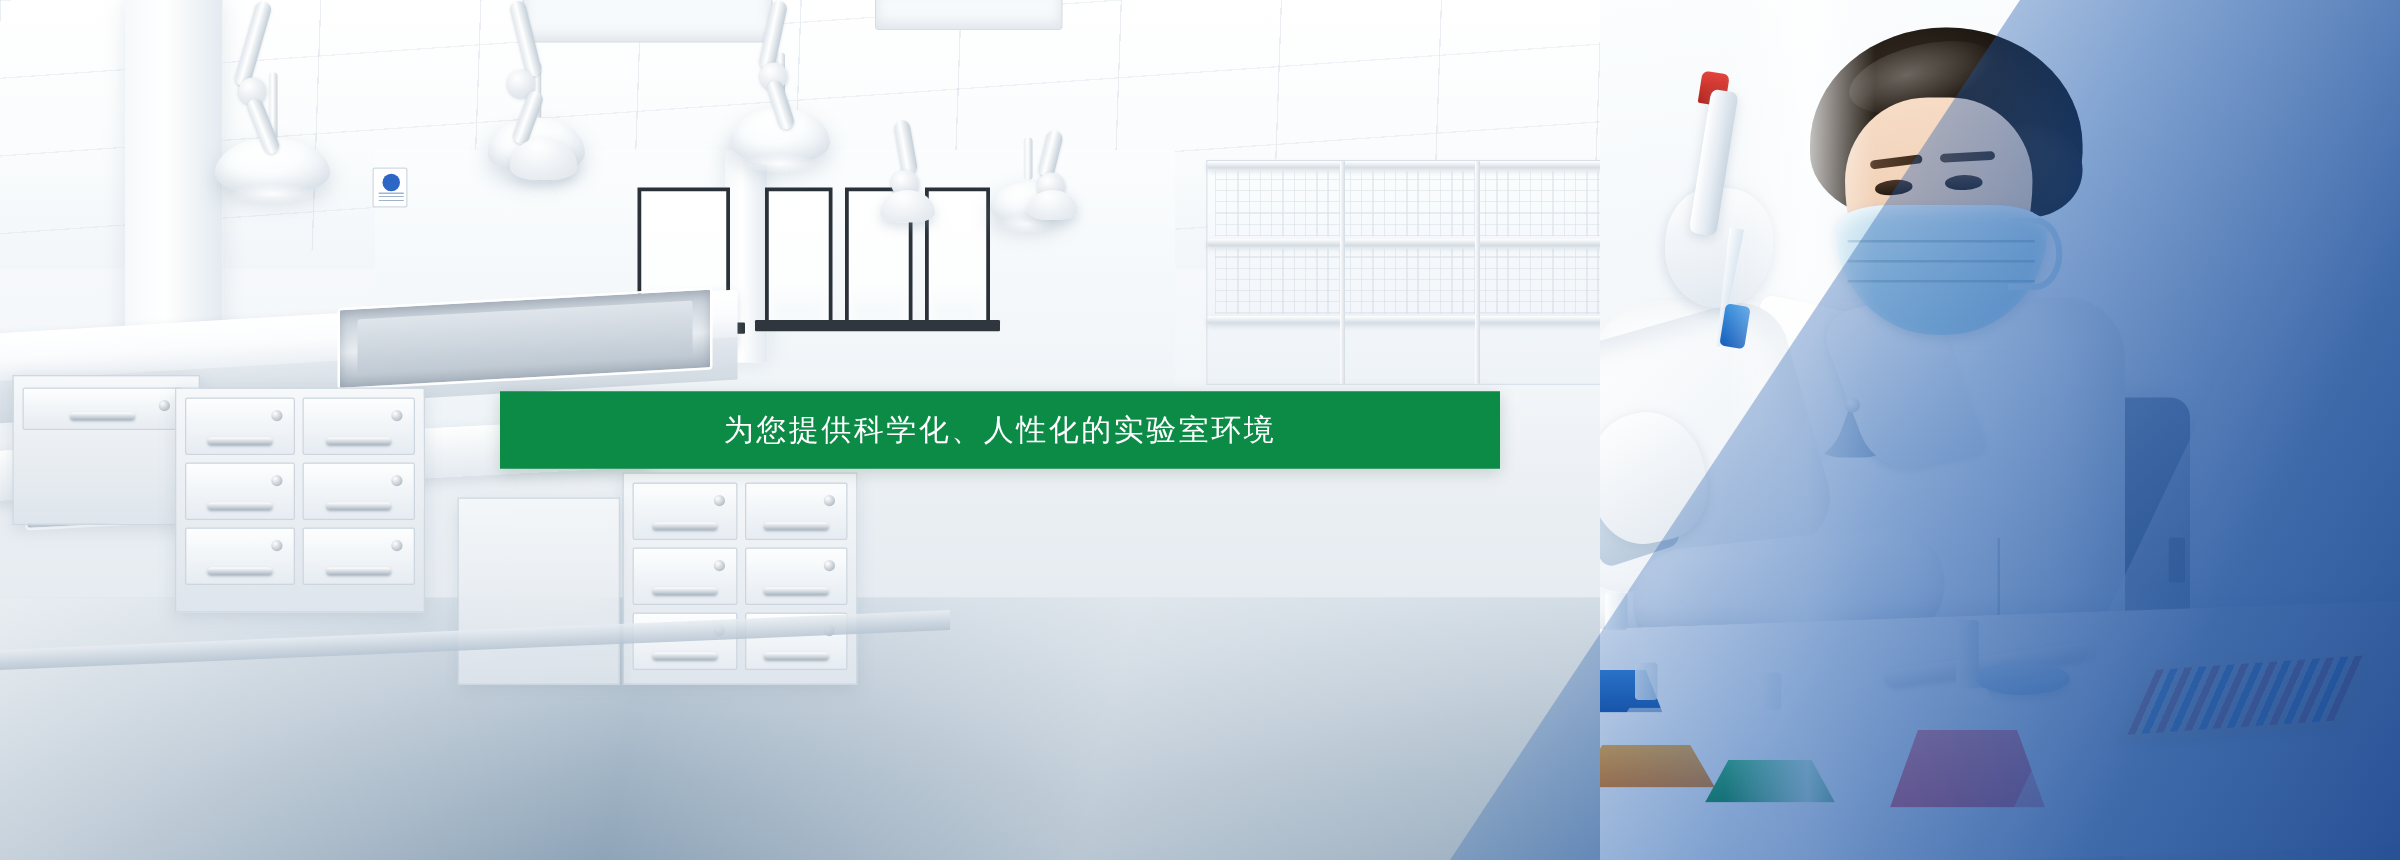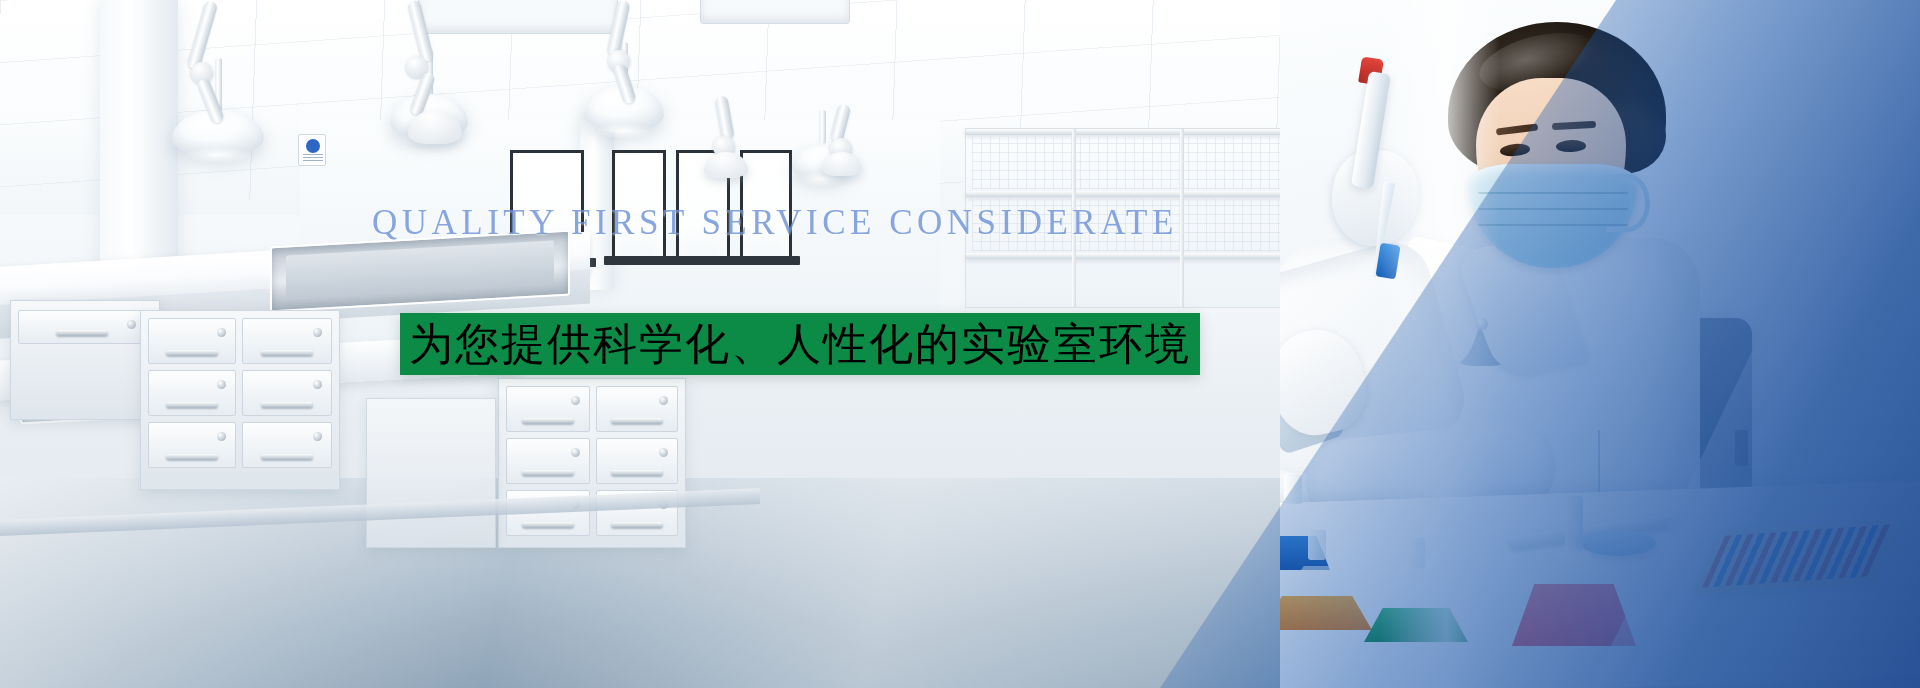--- a/index.html
+++ b/index.html
@@ -311,22 +311,22 @@
 
   .headline { position:absolute; left:592px; top:248px; white-space:nowrap;
           font-family:"DejaVu Sans", sans-serif; font-weight:700;
           font-size:61px; letter-spacing:1px; color:#1a4fc4;
           text-shadow:0 2px 5px rgba(255,255,255,.55); }
   .headline .gap { display:inline-block; width:22px; }
 
   .subbar { position:absolute; left:400px; top:313px; width:800px; height:62px;
           background:#0b8b45; display:flex; align-items:center; justify-content:center;
           box-shadow:0 3px 12px rgba(40,80,60,.2); }
-  .subbar span { font-family:"DejaVu Sans", sans-serif; font-size:44px;
-          letter-spacing:2px; color:#000000; font-weight:400; }
+  .subbar span { font-family:"DejaVu Sans", sans-serif; font-size:24px;
+          letter-spacing:2px; color:#ffffff; font-weight:400; }
 </style>
 </head>
 <body>
 
 <div class="banner">
 
   <div class="lab-scene">
 
     <div class="ceiling"></div>
     <div class="ceil-grid"></div>
@@ -550,21 +550,20 @@
         <div class="body" style="height:96px;"></div>
       <div class="liquid" style="height:62px;"></div>
     </div>
   </div>
 
   <div class="seam"></div>
   <div class="wedge2"></div>
   <div class="wedge"></div>
 
   <div class="copy">
-    <div class="tagline-en">QUALITY FIRST SERVICE CONSIDERATE</div>
 
 
     <div class="subbar">
       <span>为您提供科学化、人性化的实验室环境</span>
     </div>
   </div>
 
 </div>
 
 </body></html>

